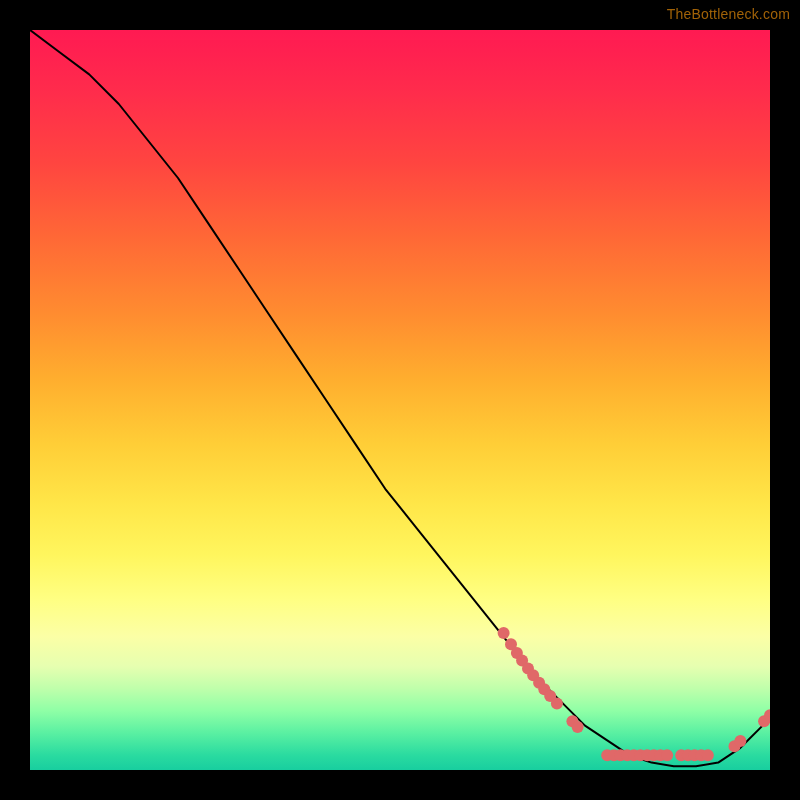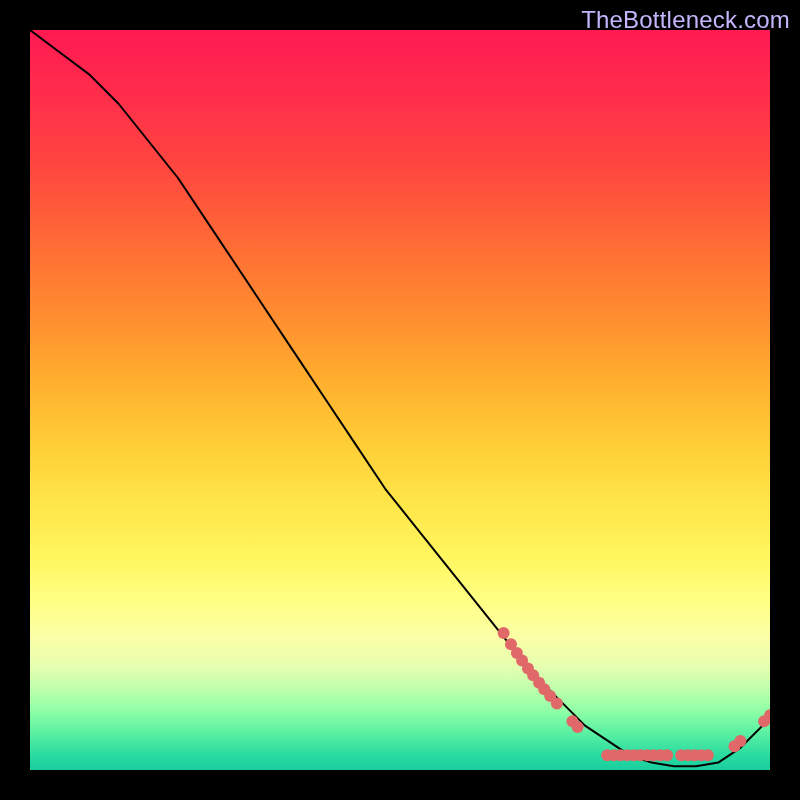--- a/index.html
+++ b/index.html
@@ -51,22 +51,22 @@
     );
   }
   .svg-overlay {
     position: absolute;
     inset: 0;
   }
   .attribution {
     position: absolute;
     top: 6px;
     right: 10px;
-    color: #c4b5fd;
-    font-size: 24px;
+    color: #a16207;
+    font-size: 14px;
     letter-spacing: 0.2px;
     font-weight: 400;
   }
 </style>
 </head>
 <body>
 
 <div class="stage">
 
   <div class="plot-area">

